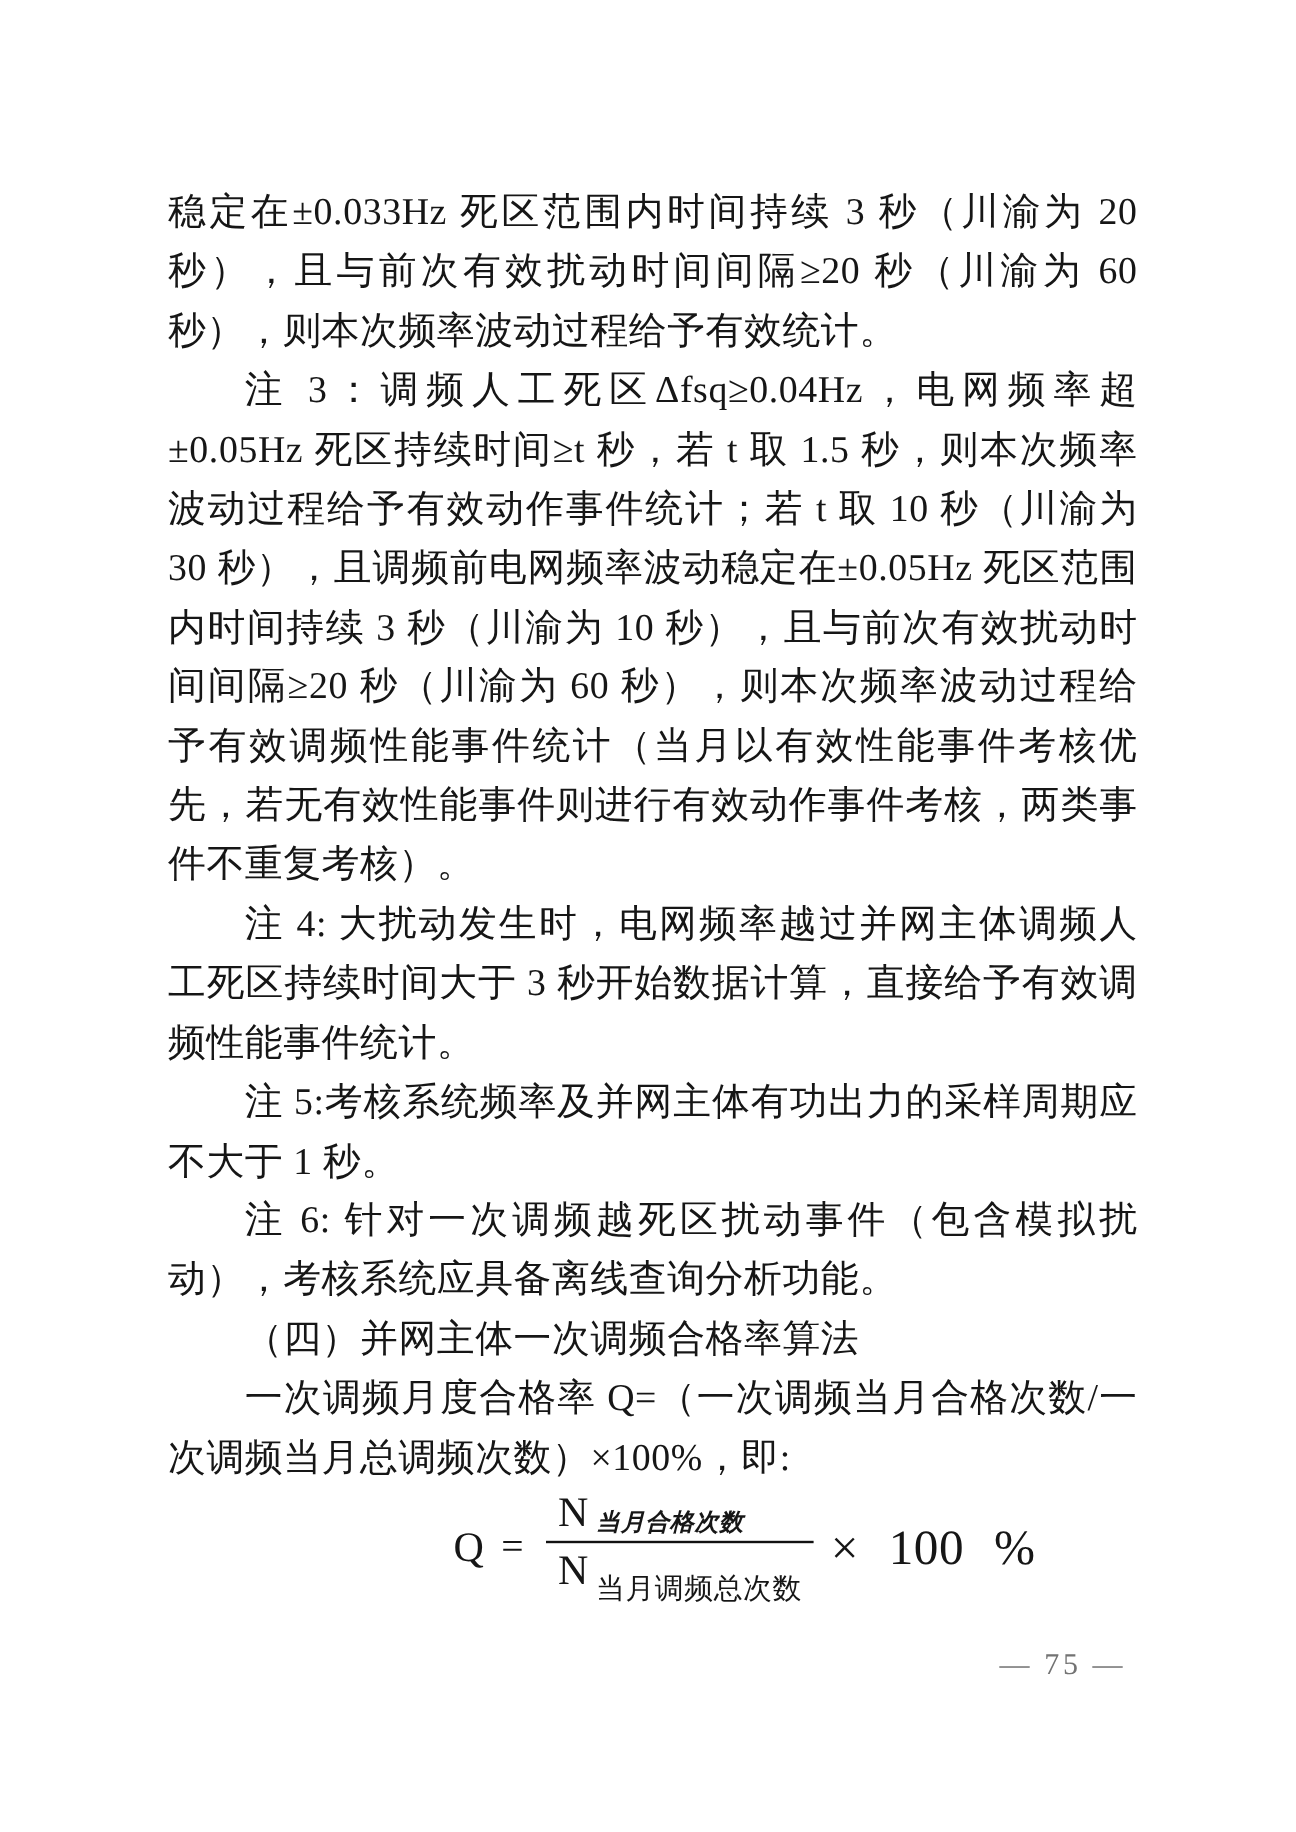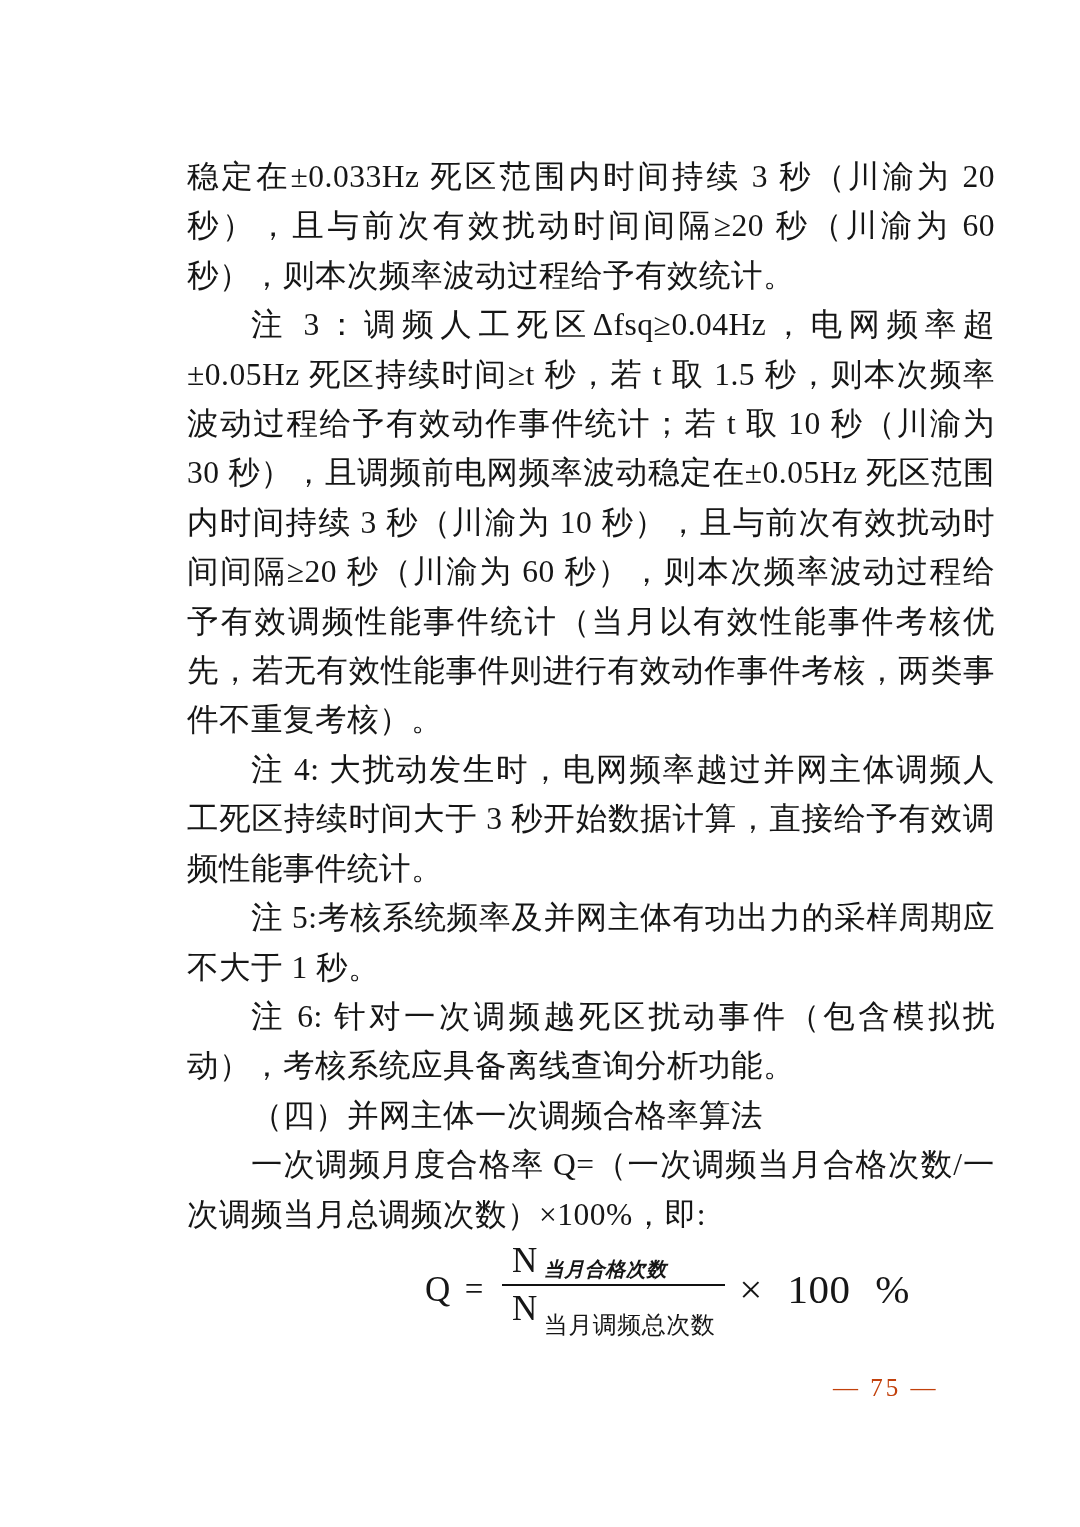--- a/index.html
+++ b/index.html
@@ -14,21 +14,20 @@
   }
   .text-block {
     position: absolute;
     left: 140px;
     top: 152px;
     width: 808px;
     font-size: 31.5px;
     line-height: 49.4px;
     text-align: justify;
     letter-spacing: 0.5px;
-    margin-left: 47px;
   }
   .para { margin: 0; }
   .para.indent { text-indent: 64px; }
   .para.heading { font-weight: 400; }
   .formula {
     display: flex;
     align-items: center;
     height: 102px;
     margin-left: 238px;
     font-size: 33px;
@@ -63,21 +62,21 @@
     font-size: 24px;
     margin-top: 22px;
   }
   .f-mult { margin-left: 14px; word-spacing: 14px; font-size: 41px; }
   .footer {
     position: absolute;
     top: 1374px;
     left: 833px;
     font-size: 25px;
     letter-spacing: 3px;
-    color: #c2410c;
+    color: #737373;
     white-space: nowrap;
   }
 </style>
 </head>
 <body>
 
 <div class="page">
   <div class="text-block">
     <p class="para">稳定在±0.033Hz 死区范围内时间持续 3 秒（川渝为 20 秒），且与前次有效扰动时间间隔≥20 秒（川渝为 60 秒），则本次频率波动过程给予有效统计。</p>
     <p class="para indent">注 3：调频人工死区Δfsq≥0.04Hz，电网频率超±0.05Hz 死区持续时间≥t 秒，若 t 取 1.5 秒，则本次频率波动过程给予有效动作事件统计；若 t 取 10 秒（川渝为 30 秒），且调频前电网频率波动稳定在±0.05Hz 死区范围内时间持续 3 秒（川渝为 10 秒），且与前次有效扰动时间间隔≥20 秒（川渝为 60 秒），则本次频率波动过程给予有效调频性能事件统计（当月以有效性能事件考核优先，若无有效性能事件则进行有效动作事件考核，两类事件不重复考核）。</p>

